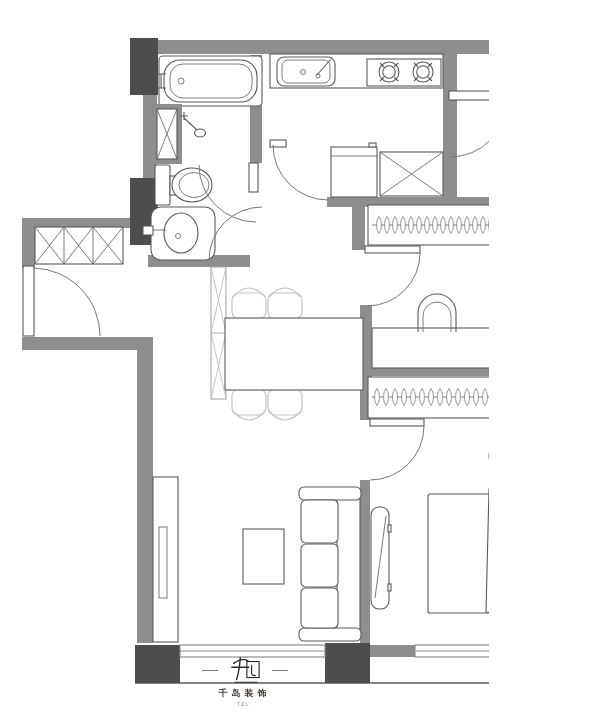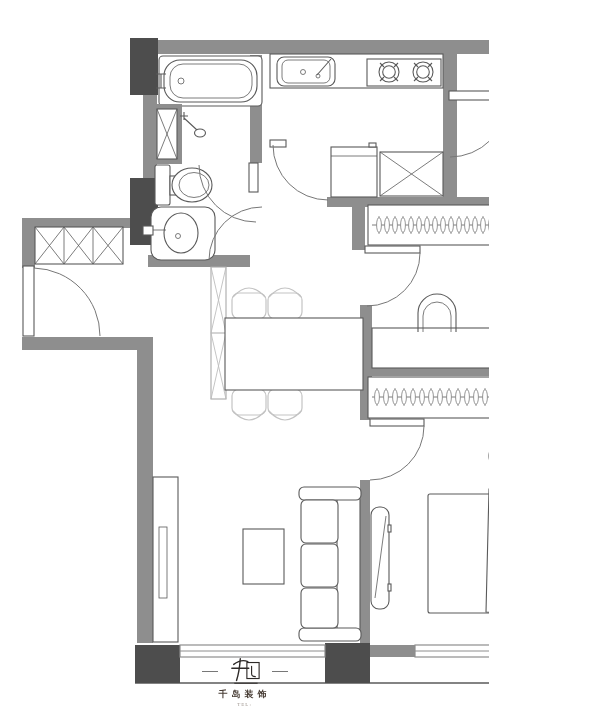--- a/index.html
+++ b/index.html
@@ -1,19 +1,19 @@
 <!DOCTYPE html>
 <html style="--wall: #8e8e8e; --column: #4d4d4d; --line: #5a5a5a; --light: #c6c6c6; --bg: #ffffff;"><head>
 <meta charset="utf-8">
 <style>
   :root{
     --wall:#8e8e8e; --column:#4d4d4d; --line:#5a5a5a; --light:#c6c6c6; --bg:#ffffff;
   }
   html,body{margin:0;padding:0;background:#fff;font-family:"DejaVu Sans",sans-serif;}
-  #canvas{position:relative;width:489px;height:713px;background:var(--bg);overflow:hidden;font-family:Liberation Serif, serif;}
+  #canvas{position:relative;width:489px;height:713px;background:var(--bg);overflow:hidden;}
   #plan{position:absolute;left:0;top:0;}
   
   .wl{fill:var(--wall);stroke:none}
   .cl{fill:var(--column);stroke:none}
   .ol{fill:none;stroke:var(--line);stroke-width:1.1}
   .fw{fill:#fff;stroke:var(--line);stroke-width:1.1}
   .fg{fill:#fff;stroke:var(--wall);stroke-width:1.2}
   .thin{stroke-width:.8}
   .arc{fill:none;stroke:#777;stroke-width:1}
   

